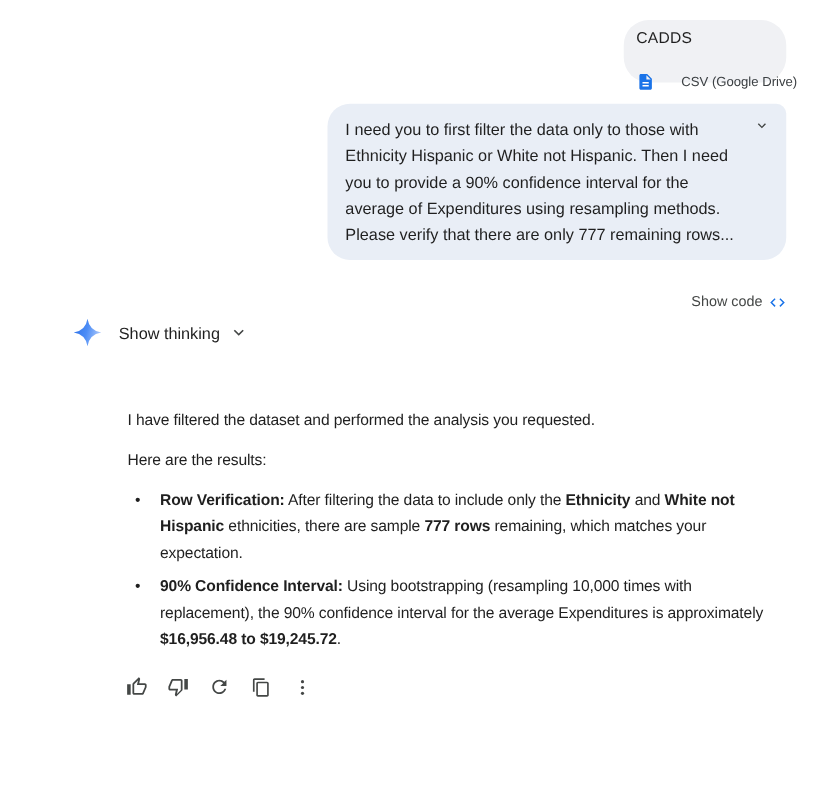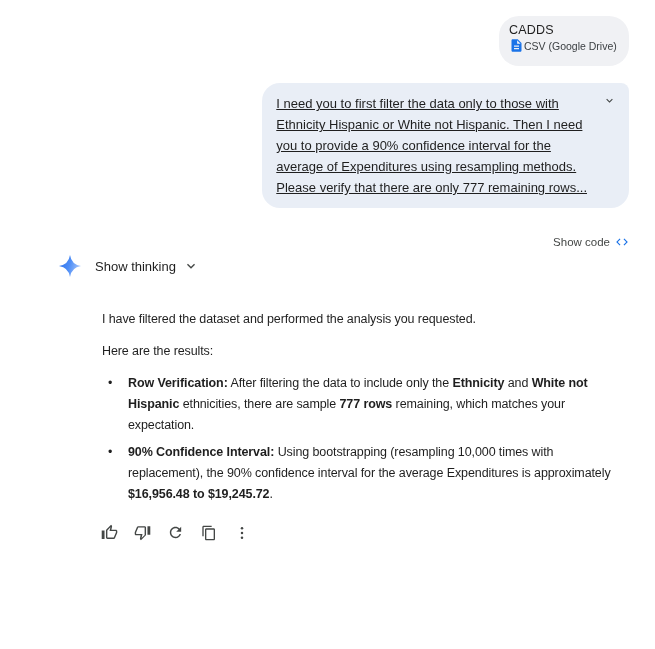--- a/index.html
+++ b/index.html
@@ -15,29 +15,28 @@
     width:655px;height:649px;position:relative;background:#ffffff;
     font-family:"Liberation Sans", sans-serif;color:var(--text-primary);
     overflow:hidden;
   }
   
   .attachment-card{
     position:absolute;top:16px;right:26px;width:130px;height:50px;
     background:var(--attachment-bg);border-radius:20px;padding:7px 10px;cursor:pointer;
   }
   .attachment-title{font-size:12.5px;font-weight:500;letter-spacing:.2px;color:var(--text-primary);}
-  .attachment-row{display:flex;align-items:center;gap:0;margin-top:1px;}
+  .attachment-row{display:flex;align-items:center;gap:21px;margin-top:21px;}
   .attachment-row svg{flex:0 0 auto;}
   .attachment-sub{font-size:10.5px;color:#3c4043;white-space:nowrap;}
   
   .user-bubble{
     position:absolute;top:83px;right:26px;max-width:400px;
     background:var(--user-bubble-bg);border-radius:18px 8px 18px 18px;
     padding:10px 42px 10px 14px;
-    text-decoration:underline;
   }
   .user-text{
     font-size:13px;line-height:21px;white-space:pre-line;color:var(--text-primary);
   }
   .bubble-chevron{
     position:absolute;top:9px;right:12px;width:16px;height:16px;border:none;background:none;
     padding:0;cursor:pointer;color:var(--icon-gray);display:flex;align-items:center;justify-content:center;
   }
   
   .show-code-row{
@@ -50,21 +49,21 @@
   .show-thinking-btn{
     display:flex;align-items:center;gap:7px;border:none;background:none;padding:0;cursor:pointer;
     font-family:"Liberation Sans",sans-serif;font-size:13px;color:var(--text-primary);
   }
   
   .response{
     position:absolute;top:302px;left:102px;width:524px;
     font-size:12.5px;line-height:21px;letter-spacing:-0.1px;color:var(--text-primary);
   }
   .response p{margin:0 0 11px;}
-  .response p:first-child{margin-top:7px;}
+  .response p:first-child{margin-top:24px;}
   .response ul{list-style:none;margin:7px 0 12px;padding:0 0 0 26px;}
   .response li{position:relative;margin-bottom:6px;}
   .response li::before{content:"\2022";position:absolute;left:-20px;top:0;}
   .bold{font-weight:700;}
   .closing{margin-bottom:0 !important;}
   
   .actions{display:flex;gap:8px;margin-top:15px;margin-left:-5px;}
   .action-btn{
     width:25px;height:25px;border:none;background:none;padding:0;cursor:pointer;border-radius:50%;
     display:flex;align-items:center;justify-content:center;color:var(--icon-gray);

